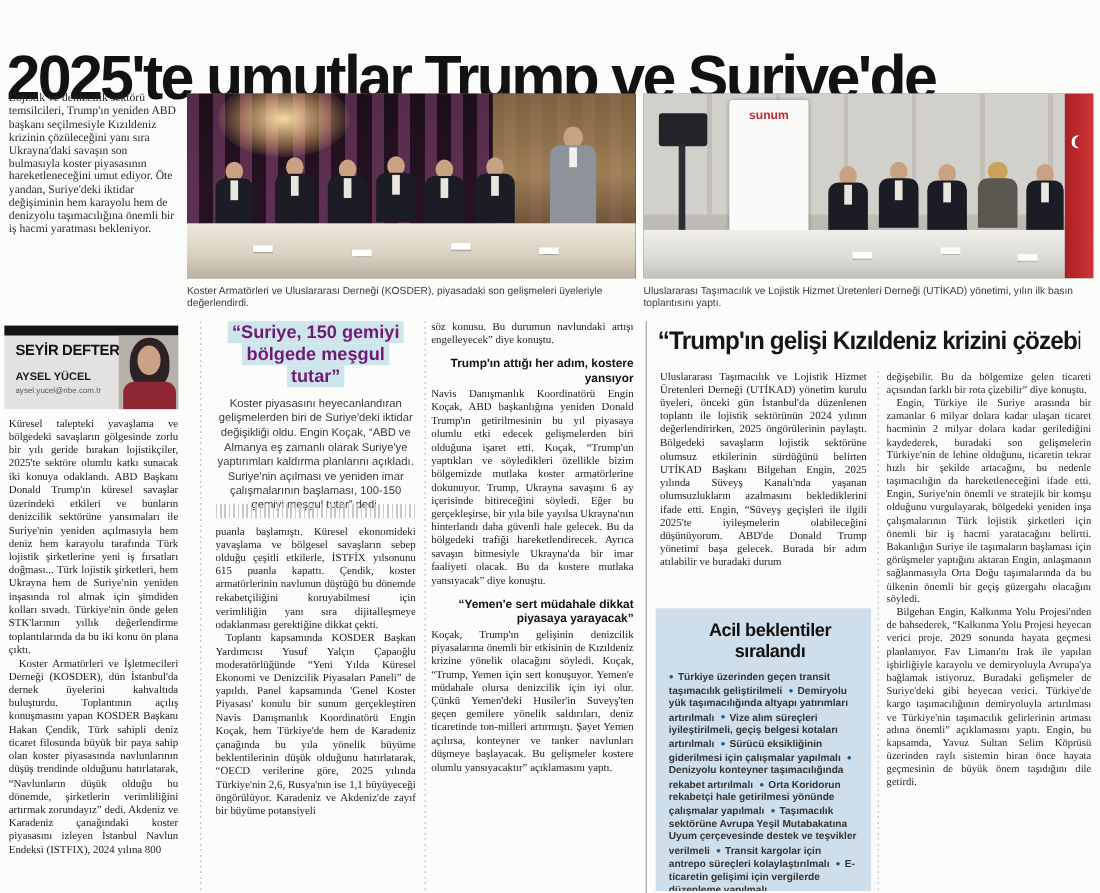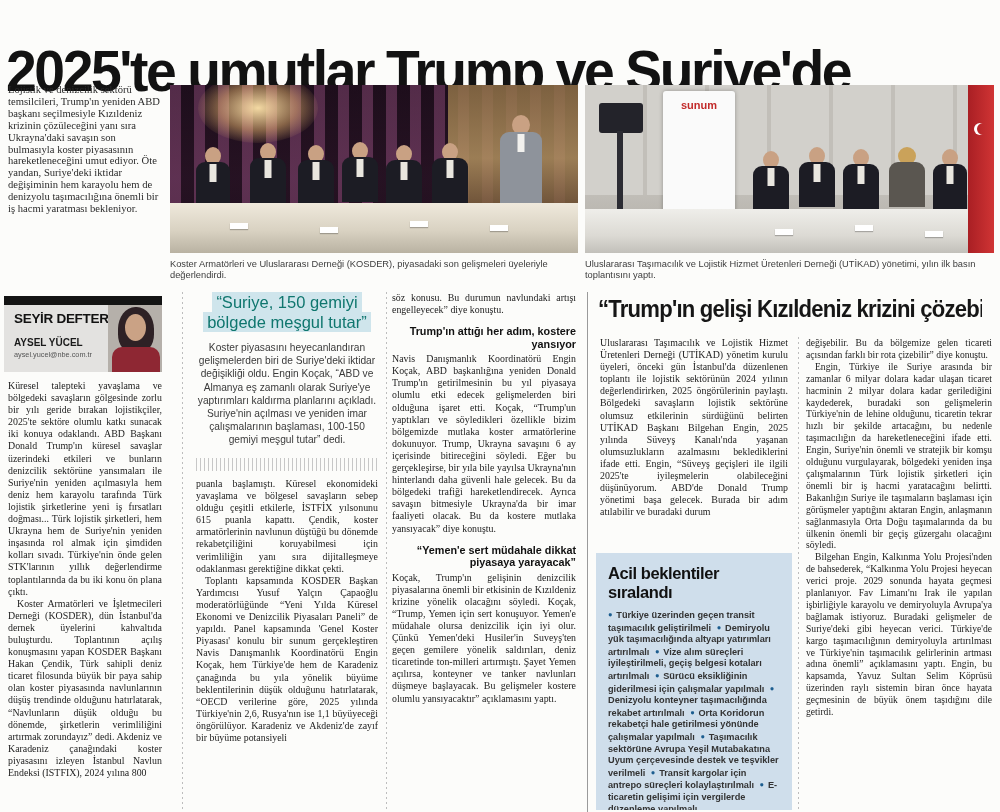--- a/index.html
+++ b/index.html
@@ -80,22 +80,22 @@
   .col3{left:392px;top:292px;width:184px;height:520px;}
   .col4{left:600px;top:337px;width:188px;height:210px;}
   .col5{left:806px;top:337px;width:186px;height:475px;font-size:9.6px;line-height:11.9px;}
   .subhead{
     font-family:"Liberation Sans", sans-serif;font-weight:700;font-size:10.8px;line-height:12.5px;
     color:#111;text-align:right;margin:9px 0 3px 0 !important;text-indent:0 !important;
   }
   
   .quotebox{left:196px;top:292px;width:182px;height:156px;text-align:center;}
   .quote-title{
-    font-family:"Liberation Sans", sans-serif;font-weight:400;font-size:16.5px;line-height:20px;
-    color:#0f766e;display:inline;background:#cfe5ec;padding:1px 4px;
+    font-family:"Liberation Sans", sans-serif;font-weight:700;font-size:16.5px;line-height:20px;
+    color:#701a75;display:inline;background:#cfe5ec;padding:1px 4px;
     -webkit-box-decoration-break:clone;box-decoration-break:clone;
   }
   .quote-body{
     margin-top:9px;font-family:"Liberation Sans", sans-serif;font-size:10.2px;line-height:13.2px;color:#3a3a3a;
   }
   .barcode{
     left:196px;top:458px;width:182px;height:13px;
     background:repeating-linear-gradient(90deg,#c7c7c7 0 1.4px,transparent 1.4px 4px);
   }
   
@@ -104,21 +104,21 @@
   .d1{left:182px;top:292px;height:520px;}
   .d2{left:386px;top:292px;height:520px;}
   .d3{left:798px;top:337px;height:475px;}
   
   .ut-headline{
     left:598px;top:296px;width:400px;height:32px;overflow:hidden;white-space:nowrap;
     font-family:"Liberation Sans", sans-serif;font-weight:700;font-size:23px;letter-spacing:-.8px;
     color:#161616;transform:scaleX(.96);transform-origin:left top;
   }
   .acilbox{left:596px;top:553px;width:196px;height:257px;background:#cfdeeb;padding:11px 12px;box-sizing:border-box;overflow:hidden;}
-  .acil-title{font-family:"Liberation Sans", sans-serif;font-weight:700;font-size:16.5px;letter-spacing:-.4px;color:#111;margin:0 0 7px 0;}
+  .acil-title{font-family:"Liberation Sans", sans-serif;font-weight:700;font-size:16.5px;letter-spacing:-.4px;color:#111;margin:0 0 7px 12px;text-align:center;}
   .acil-items{font-family:"Liberation Sans", sans-serif;font-size:9.2px;line-height:11.6px;color:#333;text-align:left;}
   .exp-item{margin-right:3px;font-weight:bold;}
   .exp-item::before{content:"\25CF\2002";color:#1c5d8f;font-size:7.5px;vertical-align:1px;}
 </style>
 </head>
 <body>
 
 <h1 class="abs headline">2025'te umutlar Trump ve Suriye'de</h1>
 
 <div class="abs intro">Lojistik ve denizcilik sektörü temsilcileri, Trump'ın yeniden ABD başkanı seçilmesiyle Kızıldeniz krizinin çözüleceğini yanı sıra Ukrayna'daki savaşın son bulmasıyla koster piyasasının hareketleneceğini umut ediyor.  Öte yandan, Suriye'deki iktidar değişiminin hem karayolu hem de denizyolu taşımacılığına önemli bir iş hacmi yaratması  bekleniyor.</div>

